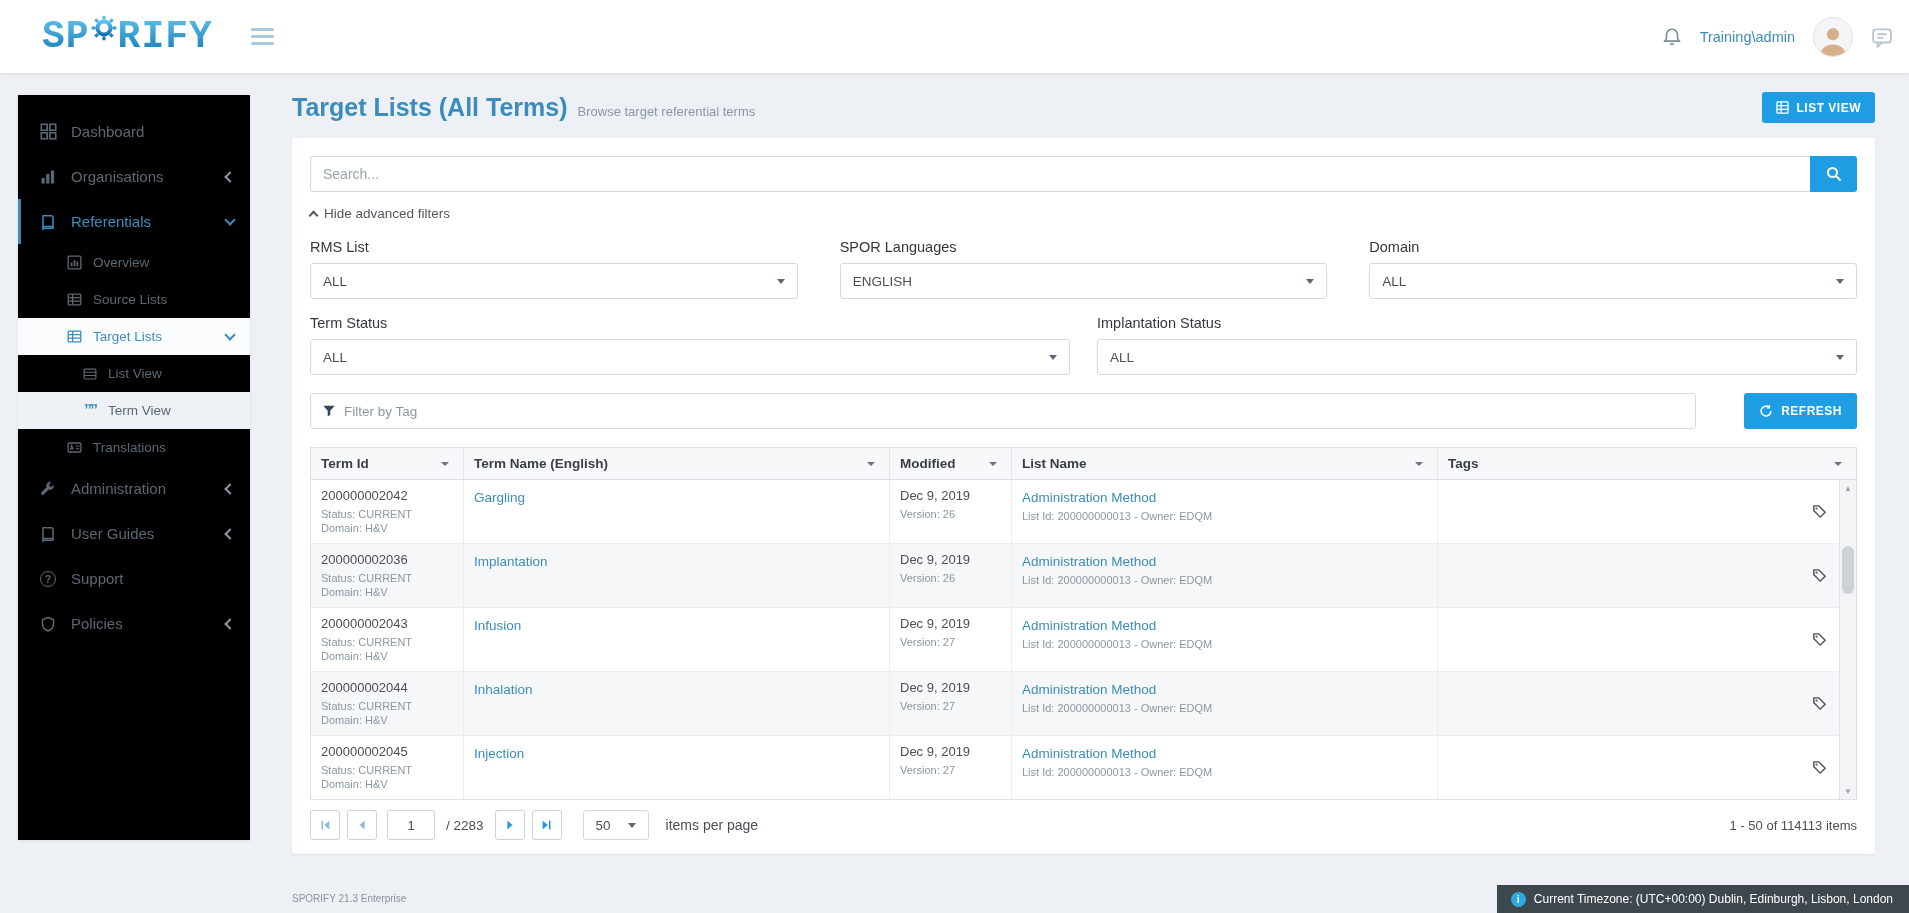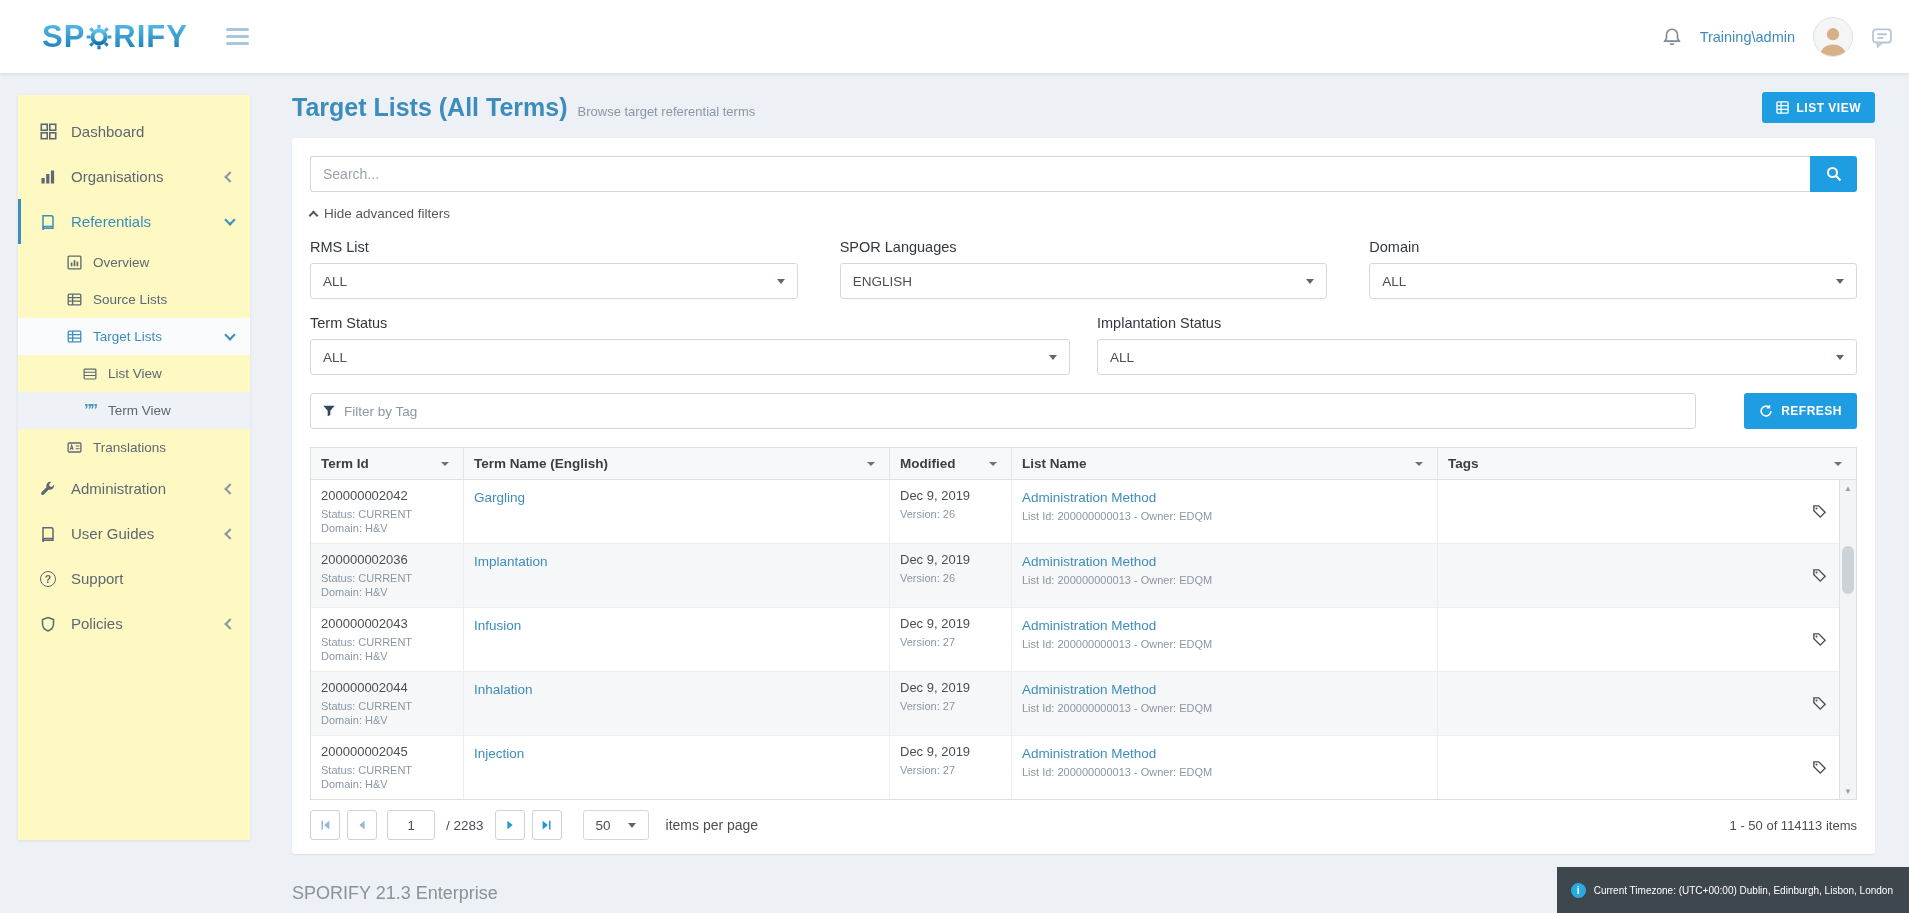--- a/index.html
+++ b/index.html
@@ -3,35 +3,35 @@
 <meta charset="utf-8">
 <style>
   * { box-sizing: border-box; margin: 0; padding: 0; }
   html,body { width:1909px; height:913px; overflow:hidden; }
   body { background:#edf0f5; font-family:"Liberation Sans",sans-serif; position:relative; }
   a { text-decoration:none; }
 
   
   .topbar { height:73px; background:#fff; display:flex; align-items:center; position:relative; z-index:10;
             box-shadow:0 1px 3px rgba(0,0,0,.10); }
-  .logo { margin-left:42px; display:flex; align-items:center; font-weight:bold; font-size:31px; letter-spacing:1px; }
+  .logo { margin-left:42px; display:flex; align-items:flex-start; font-weight:bold; font-size:38px; letter-spacing:1px;font-family:Liberation Mono, monospace; }
   .logo-txt { background:linear-gradient(180deg,#5fc4ef,#1173ae); -webkit-background-clip:text; background-clip:text;
               -webkit-text-fill-color:transparent; color:#2696cf; }
   .logo-gear { margin:0 1px; display:flex; }
   .hamburger { margin-left:38px; display:flex; flex-direction:column; gap:4px; cursor:pointer; }
   .hamburger span { width:23px; height:3px; border-radius:2px; background:#a9c6dd; }
   .topbar-right { margin-left:auto; display:flex; align-items:center; gap:18px; margin-right:16px; }
   .bell { color:#7b8a97; display:flex; cursor:pointer; }
   .user-name { color:#3c8dbc; font-size:14.5px; cursor:pointer; }
   .avatar { width:40px; height:40px; border-radius:50%; background:#f3f5f7; border:1px solid #dde3e8;
             display:flex; align-items:flex-end; justify-content:center; overflow:hidden; cursor:pointer; }
   .chat-ic { color:#b7c6d2; display:flex; cursor:pointer; }
 
   
-  .sidebar { position:absolute; left:18px; top:95px; width:232px; height:745px; background:#fef9c3;
+  .sidebar { position:absolute; left:18px; top:95px; width:232px; height:745px; background:#000000;
              box-shadow:0 1px 3px rgba(0,0,0,.08); padding-top:14px; }
   .s-item { display:flex; align-items:center; height:45px; padding:0 16px 0 17px; font-size:15px; color:#5c6873;
             border-left:3px solid transparent; cursor:pointer; }
   .s-item .ic { width:20px; margin-right:13px; display:flex; justify-content:center; align-items:center; }
   .s-item.active { color:#3c8dbc; border-left-color:#3c8dbc; }
   .chev { width:8px; height:8px; border-right:2px solid #8a97a3; border-bottom:2px solid #8a97a3; margin-left:auto; }
   .chev-left { transform:rotate(135deg); }
   .chev-down { transform:rotate(45deg); margin-top:-4px; }
   .s-item.active .chev { border-color:#3c8dbc; }
   .s-sub { }
@@ -123,23 +123,23 @@
           align-items:center; justify-content:center; cursor:pointer; color:#2596d8; }
   .pbtn.mut { color:#8fb9d6; }
   .page-input { width:48px; height:30px; border:1px solid #ccd2d6; border-radius:3px; text-align:center;
                 font-size:13px; color:#4a4f54; outline:none; font-family:inherit; margin-left:3px; }
   .pager-total { font-size:13.5px; color:#4a4f54; margin:0 4px; }
   .psel { width:66px; height:30px; margin-left:14px; }
   .per-page { font-size:14px; color:#4a4f54; margin-left:10px; }
   .pg-summary { margin-left:auto; font-size:13px; color:#4a4f54; }
 
   
-  .foot-left { position:absolute; left:292px; bottom:9px; font-size:18px; color:#8a9199; }
-  .tz-bar { position:absolute; right:0; bottom:0; height:46px; background:#3f474e; color:#fff; display:flex;
-            align-items:center; gap:8px; padding:0 16px 0 14px; font-size:10px; }
+  .foot-left { position:absolute; left:292px; bottom:9px; font-size:10px; color:#8a9199; }
+  .tz-bar { position:absolute; right:0; bottom:0; height:28px; background:#3f474e; color:#fff; display:flex;
+            align-items:center; gap:8px; padding:0 16px 0 14px; font-size:12px; }
   .info-ic { width:15px; height:15px; border-radius:50%; background:#29aae3; color:#fff; font-size:10.5px; font-weight:bold;
              display:flex; align-items:center; justify-content:center; }
   .info-ic::after { content:"i"; }
 
   svg { display:block; }
 </style>
 </head>
 <body>
 
 <header class="topbar">

